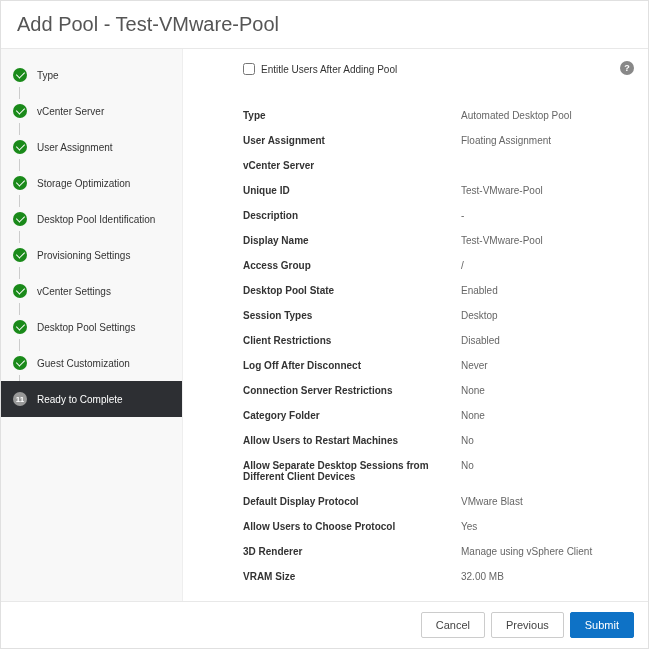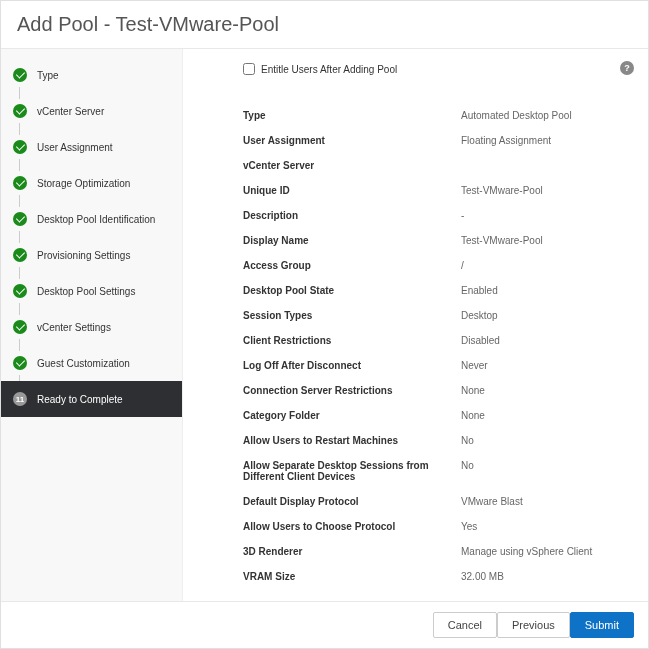--- a/index.html
+++ b/index.html
@@ -16,21 +16,21 @@
   .step.active { background: #2d2f33; color: #fff; }
   .step-connector { position: absolute; left: 18px; top: 30px; bottom: -6px; width: 1px; background: #ccc; }
   .step:last-child .step-connector { display: none; }
   .content { flex: 1; overflow-y: auto; padding: 14px 20px 14px 12px; position: relative; }
   .help-icon { position: absolute; top: 12px; right: 14px; width: 14px; height: 14px; border-radius: 50%; background: #888; color: #fff; font-size: 9px; display: flex; align-items: center; justify-content: center; font-weight: bold; }
   .checkbox-row { display: flex; align-items: flex-end; margin-bottom: 28px; font-size: 10px; color: #333; }
   .checkbox-row input { margin-right: 6px; width: 12px; height: 12px; }
   .summary-row { display: flex; padding: 7px 0; font-size: 10px; }
   .summary-label { width: 218px; font-weight: bold; color: #333; padding-right: 10px; }
   .summary-value { flex: 1; color: #666; }
-  .modal-footer { padding: 10px 14px; border-top: 1px solid #e8e8e8; display: flex; justify-content: flex-end; }
+  .modal-footer { padding: 10px 14px; border-top: 1px solid #e8e8e8; display: flex; justify-content: flex-end; gap: 6px; }
   .btn { padding: 6px 14px; font-size: 11px; border: 1px solid #ccc; background: #fff; border-radius: 2px; cursor: pointer; color: #444; }
   .btn.primary { background: #0e72c6; color: #fff; border-color: #0e72c6; }
   .content::-webkit-scrollbar { width: 8px; }
   .content::-webkit-scrollbar-thumb { background: #ccc; border-radius: 4px; }
 </style>
 </head>
 <body>
 
 <div class="modal">
   <div class="modal-header">Add Pool - Test-VMware-Pool</div>
@@ -63,26 +63,26 @@
           <span>Desktop Pool Identification</span>
           <span class="step-connector"></span>
         </div>
         <div class="step">
           <span class="icon done"></span>
           <span>Provisioning Settings</span>
           <span class="step-connector"></span>
         </div>
         <div class="step">
           <span class="icon done"></span>
-          <span>Desktop Pool Settings</span>
+          <span>vCenter Settings</span>
           <span class="step-connector"></span>
         </div>
         <div class="step">
           <span class="icon done"></span>
-          <span>vCenter Settings</span>
+          <span>Desktop Pool Settings</span>
           <span class="step-connector"></span>
         </div>
         <div class="step">
           <span class="icon done"></span>
           <span>Guest Customization</span>
           <span class="step-connector"></span>
         </div>
         <div class="step active">
           <span class="icon num">11</span>
           <span>Ready to Complete</span>

